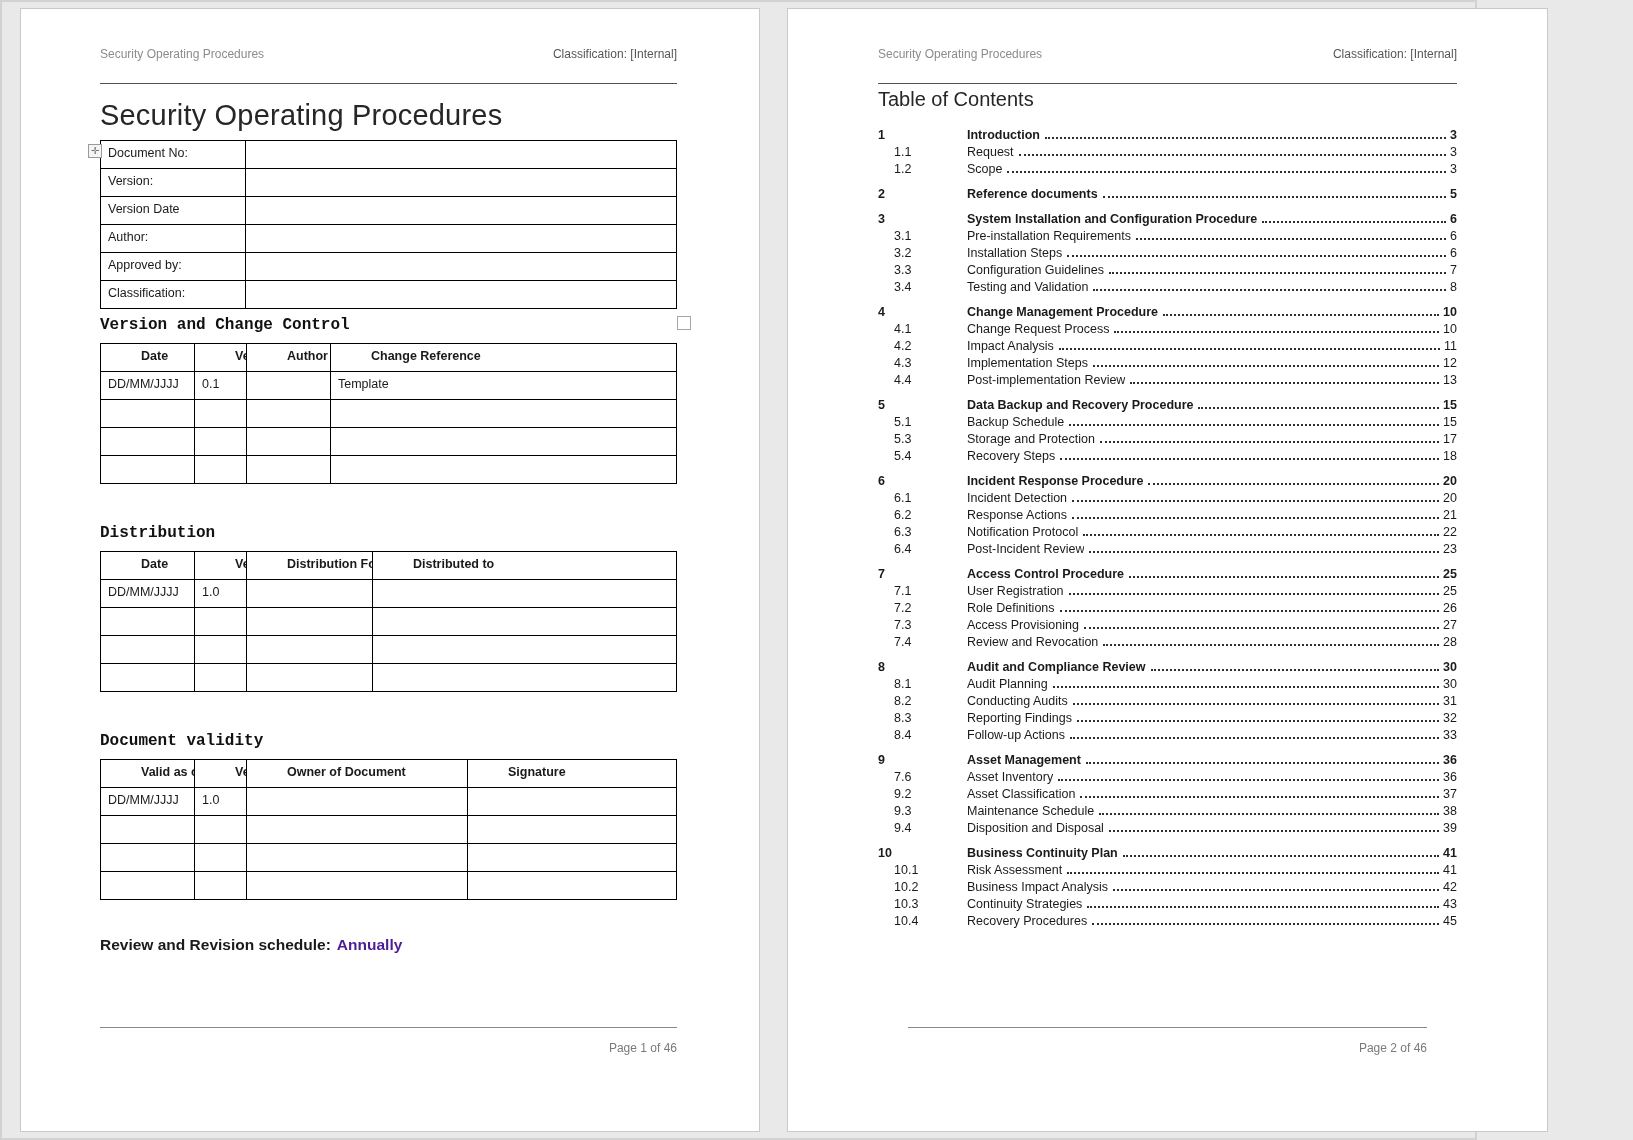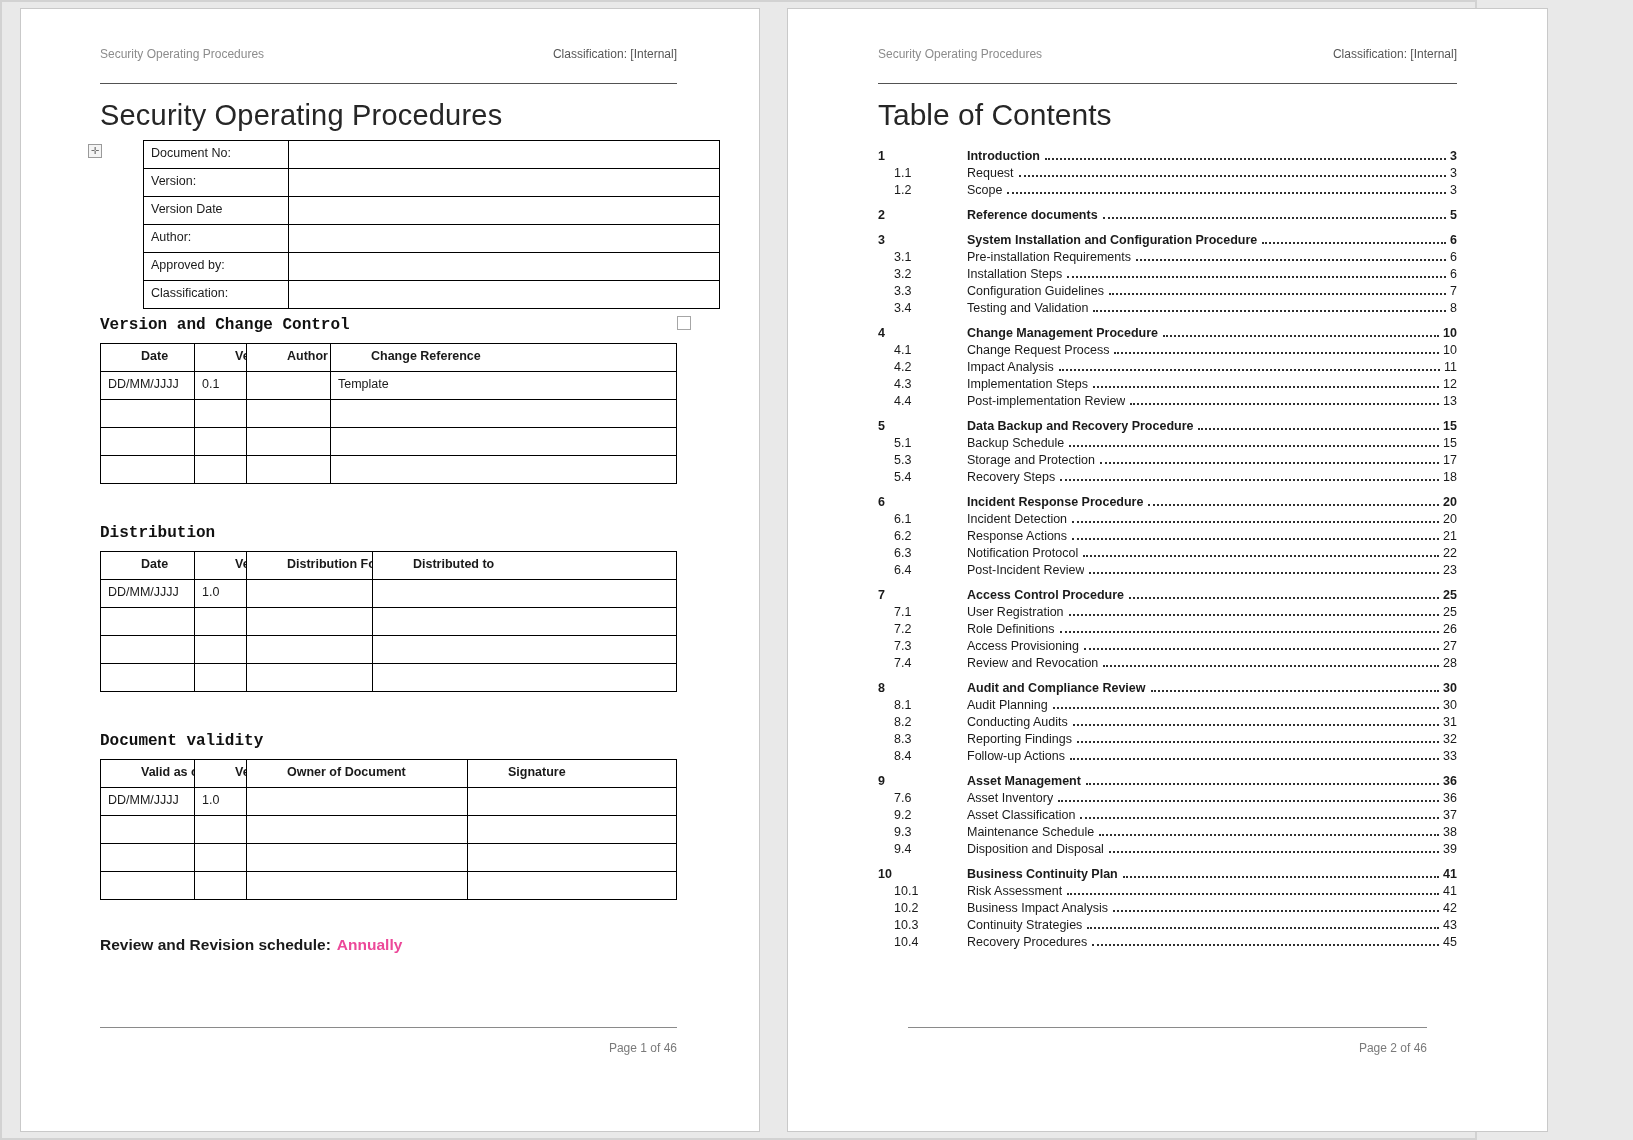--- a/index.html
+++ b/index.html
@@ -35,22 +35,22 @@
     border:none; border-top:1px solid #525252;
     margin:22px 0 0 0;
   }
 
   .doc-title {
     font-size:29px; font-weight:300; color:#262626;
     letter-spacing:.2px;
     margin-top:15px;
   }
   .toc-title {
-    font-size:30px; font-weight:400; color:#262626;
-    margin-top:14px;
+    font-size:20px; font-weight:400; color:#262626;
+    margin-top:4px;
   }
 
   
   .move-handle {
     position:absolute; left:67px; top:135px;
     width:14px; height:14px;
     border:1px solid #9a9a9a; background:#f4f4f4;
     color:#6f6f6f; font-size:10px; line-height:12px; text-align:center;
   }
   .resize-square {
@@ -62,21 +62,21 @@
   
   table { border-collapse:collapse; width:100%; table-layout:fixed; }
   td, th {
     border:1px solid #000;
     font-size:12.5px; font-weight:400;
     text-align:left; vertical-align:top;
     padding:5px 7px; height:28px;
     overflow:hidden; white-space:nowrap;
   }
   th { font-weight:700;padding-left:40px; }
-  .info-table { margin-top:8px;margin-left:43px; }
+  .info-table { margin-top:8px; }
   .info-table td.lbl { width:145px; }
 
   .sec { margin-top:40px; }
   .sec-head-row { position:relative; margin:0 0 9px 0; }
   .sec.first { margin-top:7px; }
   .sec-heading { font-size:16px; font-weight:700; color:#111;font-family:Liberation Mono, monospace; }
 
   .review-line { margin-top:36px; font-size:15.5px; font-weight:700; }
   .review-value { margin-left:6px; }
 
@@ -290,21 +290,21 @@
               <td></td>
               <td></td>
               <td></td>
               <td></td>
             </tr>
           </tbody>
         </table>
     </div>
 
     <p class="review-line">
-      <span>Review and Revision schedule:</span><span class="review-value" style="color: #ec4899;">Annually</span>
+      <span>Review and Revision schedule:</span><span class="review-value" style="color: #4c1d95;">Annually</span>
     </p>
 
     <footer class="page-footer">
       <hr class="footer-rule">
       <div class="footer-text">Page 1 of 46</div>
     </footer>
   </section>
 
   <section class="page page-2">
     <header class="page-header">

